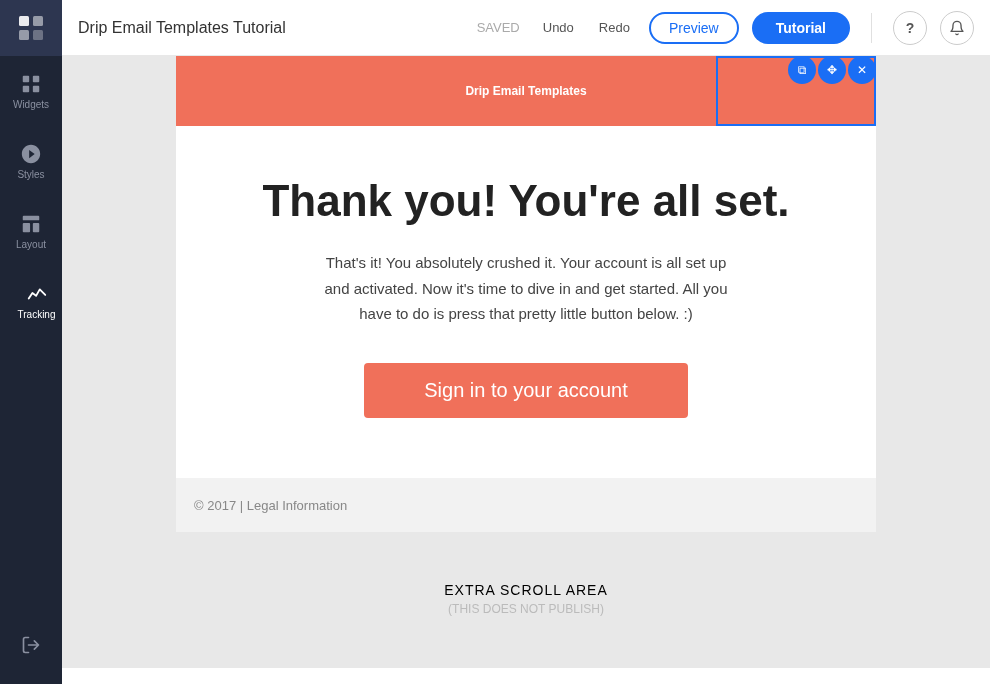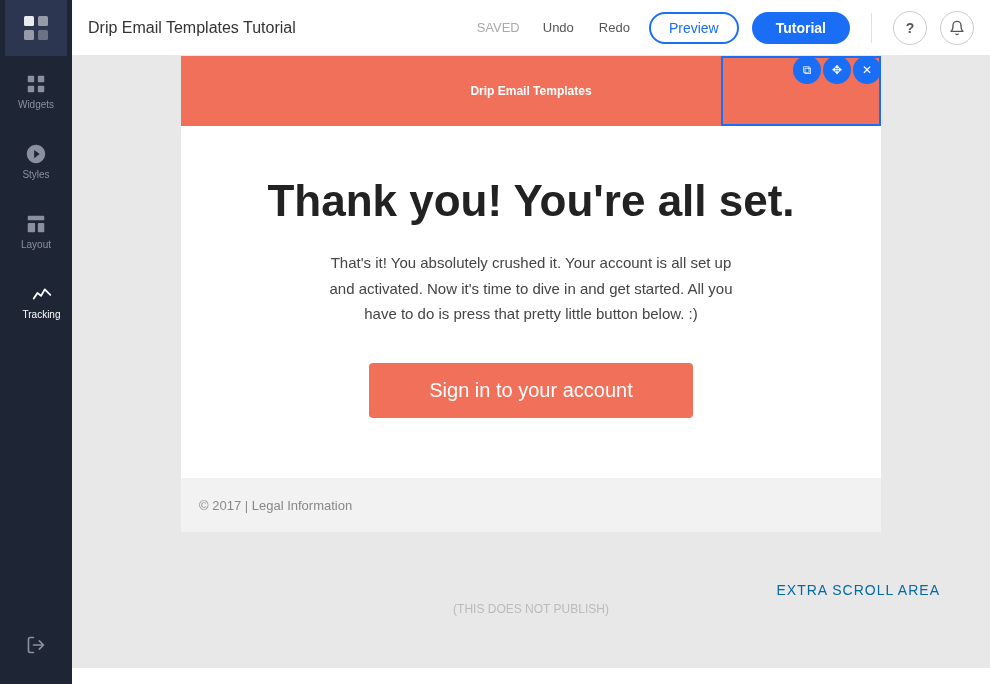--- a/index.html
+++ b/index.html
@@ -1,20 +1,20 @@
 <!DOCTYPE html>
 <html><head>
   <meta charset="utf-8">
   <style>
     * { margin: 0; padding: 0; box-sizing: border-box; }
     body { font-family: -apple-system, BlinkMacSystemFont, 'Segoe UI', sans-serif; width: 990px; height: 684px; overflow: hidden; display: flex; }
 
     
     .sidebar {
-      width: 72px;
+      width: 62px;
       background: #1e2535;
       display: flex;
       flex-direction: column;
       align-items: center;
       padding-top: 0;
       flex-shrink: 0;
       height: 684px;
     }
     .sidebar-logo {
       width: 62px;
@@ -248,24 +248,23 @@
     }
 
     
     .extra-scroll {
       background: #e8e8e8;
       padding: 50px;
       text-align: center;
     }
     .extra-scroll-label {
       font-size: 14px;
-      color: #0369a1;
+      color: #000000;
       letter-spacing: 1px;
       text-transform: uppercase;
-      text-align: right;
     }
     .extra-scroll-sublabel {
       font-size: 12px;
       color: #bbb;
       margin-top: 4px;
     }
   </style>
 </head>
 <body>
 

